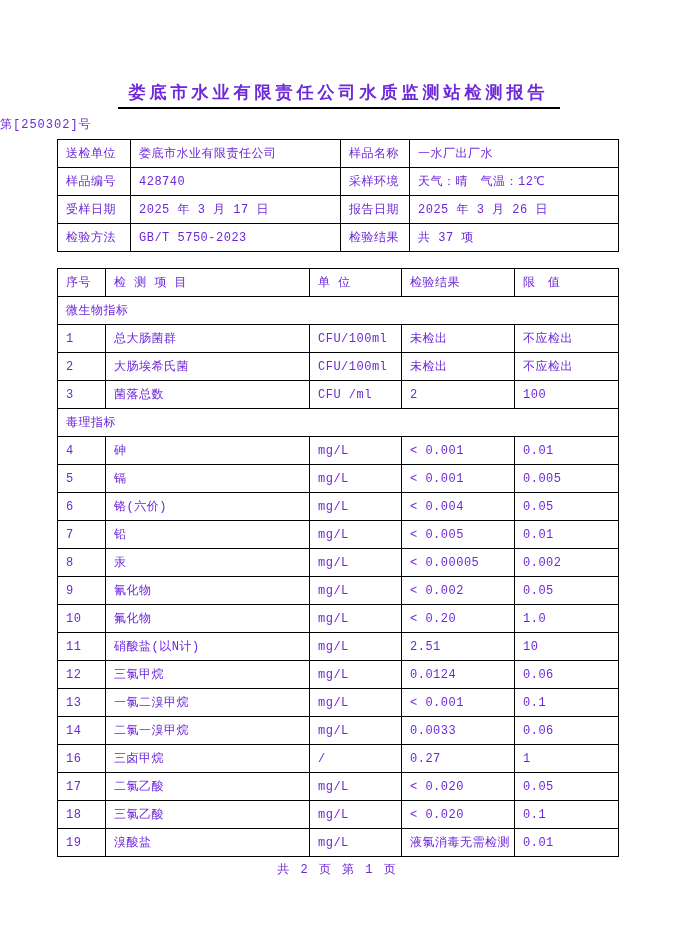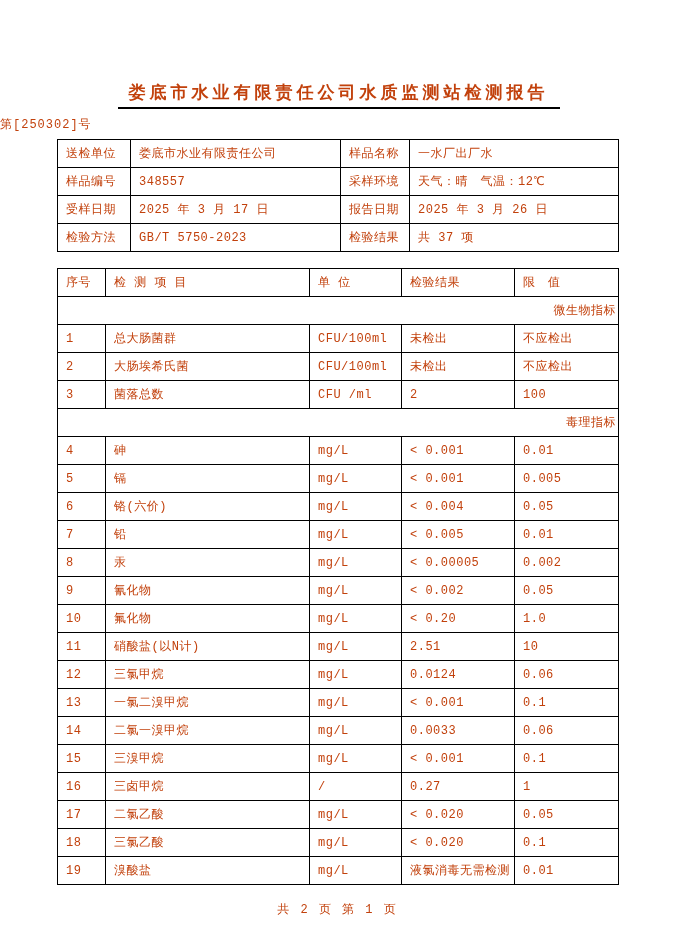--- a/index.html
+++ b/index.html
@@ -8,21 +8,21 @@
     background: #ffffff;
   }
   .page {
     position: relative;
     width: 677px;
     height: 927px;
     background: #ffffff;
     box-sizing: border-box;
     padding-top: 84px;
     font-family: "Liberation Mono", "Liberation Sans", sans-serif;
-    color: #c2410c;
+    color: #6d28d9;
   }
   .report-title {
     text-align: center;
     font-size: 17px;
     font-weight: bold;
     letter-spacing: 4px;
     line-height: 20px;
     white-space: nowrap;
   }
   .title-underline {
@@ -50,26 +50,25 @@
     height: 27px;
     font-size: 12px;
     padding: 0 2px 0 8px;
     vertical-align: middle;
     white-space: nowrap;
     overflow: hidden;
     letter-spacing: 0.5px;
   }
   .section-cell {
     padding-left: 8px;
-    text-align: right;
   }
   .page-footer {
     width: 561px;
     margin-left: 57px;
-    margin-top: 16px;
+    margin-top: 4px;
     text-align: center;
     font-size: 12px;
     letter-spacing: 2px;
   }
 </style>
 </head>
 <body>
 
 <div class="page">
 
@@ -86,21 +85,21 @@
       </colgroup>
     <tbody>
       <tr>
         <td>送检单位</td>
         <td>娄底市水业有限责任公司</td>
         <td>样品名称</td>
         <td>一水厂出厂水</td>
       </tr>
       <tr>
         <td>样品编号</td>
-        <td>348557</td>
+        <td>428740</td>
         <td>采样环境</td>
         <td>天气：晴　气温：12℃</td>
       </tr>
       <tr>
         <td>受样日期</td>
         <td>2025 年 3 月 17 日</td>
         <td>报告日期</td>
         <td>2025 年 3 月 26 日</td>
       </tr>
       <tr>
@@ -226,27 +225,20 @@
         <td>0.1</td>
       </tr>
       <tr>
         <td>14</td>
         <td>二氯一溴甲烷</td>
         <td>mg/L</td>
         <td>0.0033</td>
         <td>0.06</td>
       </tr>
       <tr>
-        <td>15</td>
-        <td>三溴甲烷</td>
-        <td>mg/L</td>
-        <td>&lt; 0.001</td>
-        <td>0.1</td>
-      </tr>
-      <tr>
         <td>16</td>
         <td>三卤甲烷</td>
         <td>/</td>
         <td>0.27</td>
         <td>1</td>
       </tr>
       <tr>
         <td>17</td>
         <td>二氯乙酸</td>
         <td>mg/L</td>

